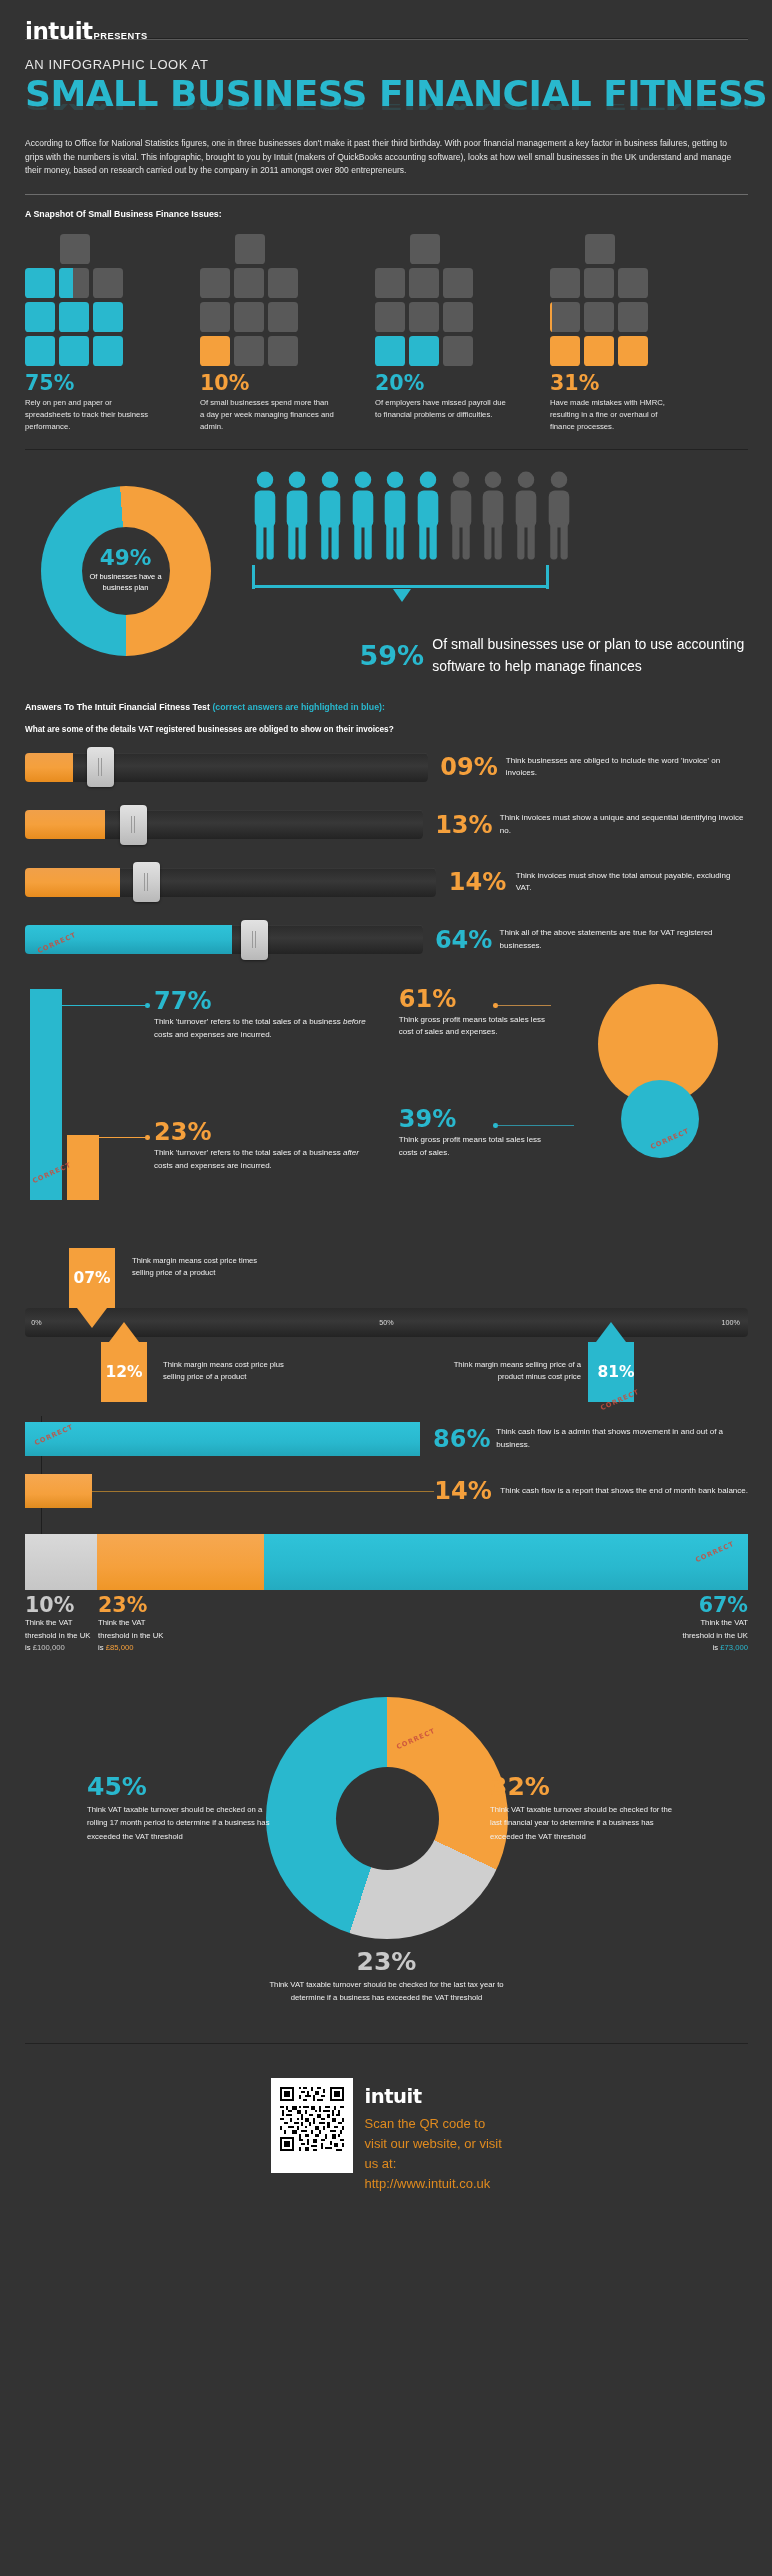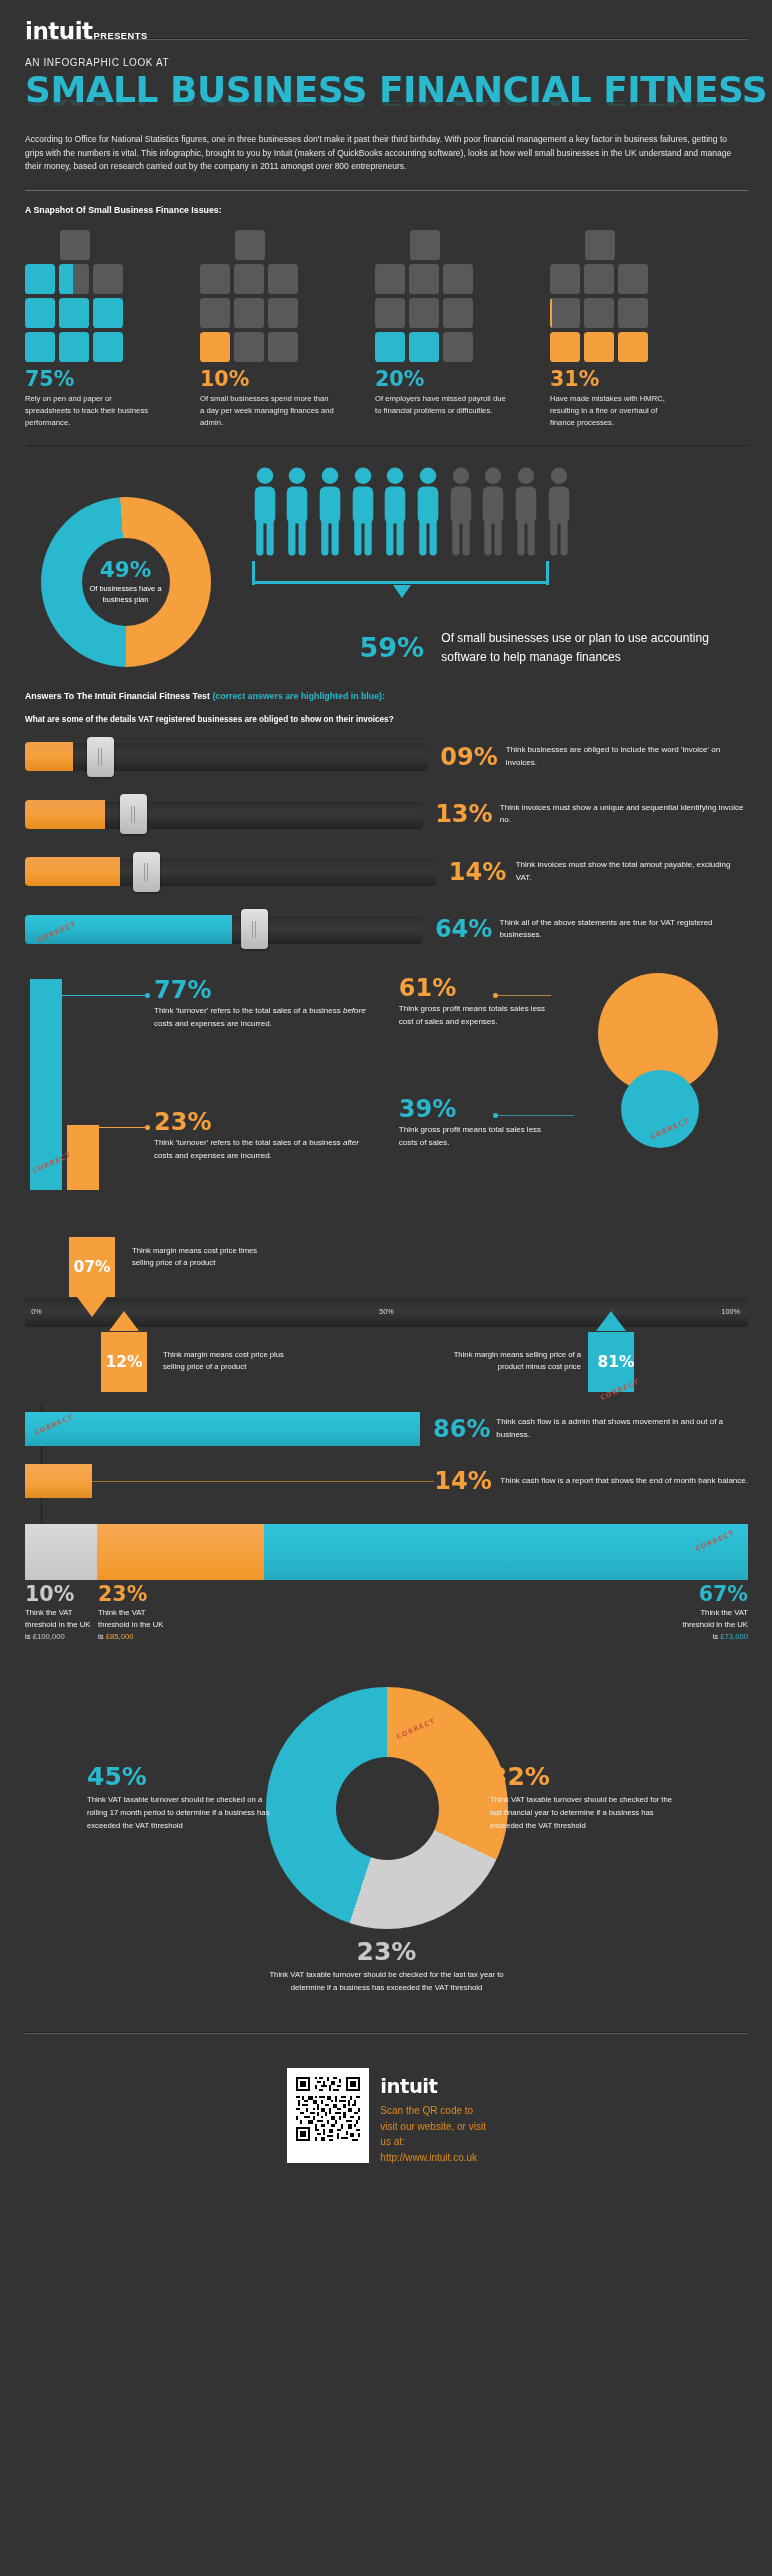--- a/index.html
+++ b/index.html
@@ -37,21 +37,21 @@
     color: #fff;
     vertical-align: baseline;
     margin-left: 1px;
   }
   .hr-rule {
     height: 1.5px;
     background: linear-gradient(to bottom,#6d6d6d 0,#6d6d6d 0.5px,#222 0.5px,#222 1px,#5b5b5b 1px,#5b5b5b 1.5px);
     margin: 4.1px 0 17.5px 0;
   }
   .kicker {
-    font-size: 10px;
+    font-size: 13px;
     letter-spacing: 0.6px;
     color: #e8e8e8;
     margin-bottom: 3.1px;
     margin-top: 16px;
   }
   .bigtitle {
     font-family: "DejaVu Sans", sans-serif;
     font-weight: bold;
     font-size: 36px;
     line-height: 1.03;
@@ -129,21 +129,21 @@
   }
   .cy-t { color: #29b8ce; }
   .or-t { color: #f5a03c; }
   .gy-t { color: #c9c9c9; }
   .snap-desc {
     font-size: 7.7px; line-height: 1.55; color: #e6e6e6;
     margin-top: 4.1px; width: 134px;
   }
 
   
-  .midrow { display: flex; margin-top: 10.3px; align-items: flex-end; }
+  .midrow { display: flex; margin-top: 10.3px; align-items: center; }
   .donut49 {
     width: 170px; height: 170px; border-radius: 50%;
     background: conic-gradient(from 180deg, #29b8ce 0deg 176deg, #f5a03c 176deg 360deg);
     position: relative; flex: none; margin-left: 15.5px;
   }
   .donut49 .hole {
     position: absolute; left: 41px; top: 41px; width: 88px; height: 88px;
     border-radius: 50%; background: #333333;
     display: flex; flex-direction: column; align-items: center; justify-content: center;
     text-align: center;
@@ -169,21 +169,21 @@
   .brace .tip {
     position:absolute; left:141px; top:24px; width:0; height:0;
     border-left: 9.3px solid transparent; border-right: 9.3px solid transparent;
     border-top: 13.4px solid #29b8ce;
   }
   .stat59 { display:flex; align-items:center; margin-top: 36px; margin-left: 108px; }
   .stat59 .n {
     font-family:"DejaVu Sans", sans-serif; font-weight:bold; font-size:27px;
     color:#29b8ce; line-height:1; margin-right: 8.2px;
   }
-  .stat59 .t { font-size:12px; line-height:1.6; color:#fff;margin-left:9px; }
+  .stat59 .t { font-size:14px; line-height:1.6; color:#fff; }
 
   
   .slider-row { display:flex; align-items:center; margin-bottom: 17.5px; position:relative; height: 40px;}
   .track {
     width: 412px; height: 29px; border-radius: 4.1px;
     background: linear-gradient(to bottom,#2b2b2b,#383838 45%,#232323);
     position: relative; box-shadow: inset 0 0.5px 0 #444;
   }
   .fill {
     position:absolute; left:0; top:0; bottom:0; border-radius: 4.1px 0 0 4.1px;
@@ -307,21 +307,21 @@
   .fin-n { font-family:"DejaVu Sans", sans-serif; font-weight:bold; font-size:25px; line-height:1; }
   .fin-t { font-size:7.7px; line-height:1.72; color:#f0f0f0; margin-top:4.1px; }
 
   
   .footer { margin-top: 15.5px; padding-bottom: 31px; }
   .foot-inner { display:flex; justify-content:center; align-items:flex-start; gap:11.3px; margin-top:34px; }
   .qr { width:82px; height:95px; background:#fff; padding:7.2px; }
   .qr svg { display:block; }
   .foot-txt { padding-top:7.2px; }
   .foot-logo { font-family:"DejaVu Sans", sans-serif; font-weight:bold; font-size:19.6px; color:#fff; letter-spacing:-0.5px; }
-  .foot-sub { font-size:10px; line-height:1.55; color:#e08b1f; margin-top:5.2px; }
+  .foot-sub { font-size:13px; line-height:1.55; color:#e08b1f; margin-top:5.2px; }
 </style>
 </head>
 <body>
 
 <div class="page">
 
   <div class="logo-row">
     <span class="intuit-logo">intuit</span><span class="presents">PRESENTS</span>
   </div>
   <div class="hr-rule"></div>

